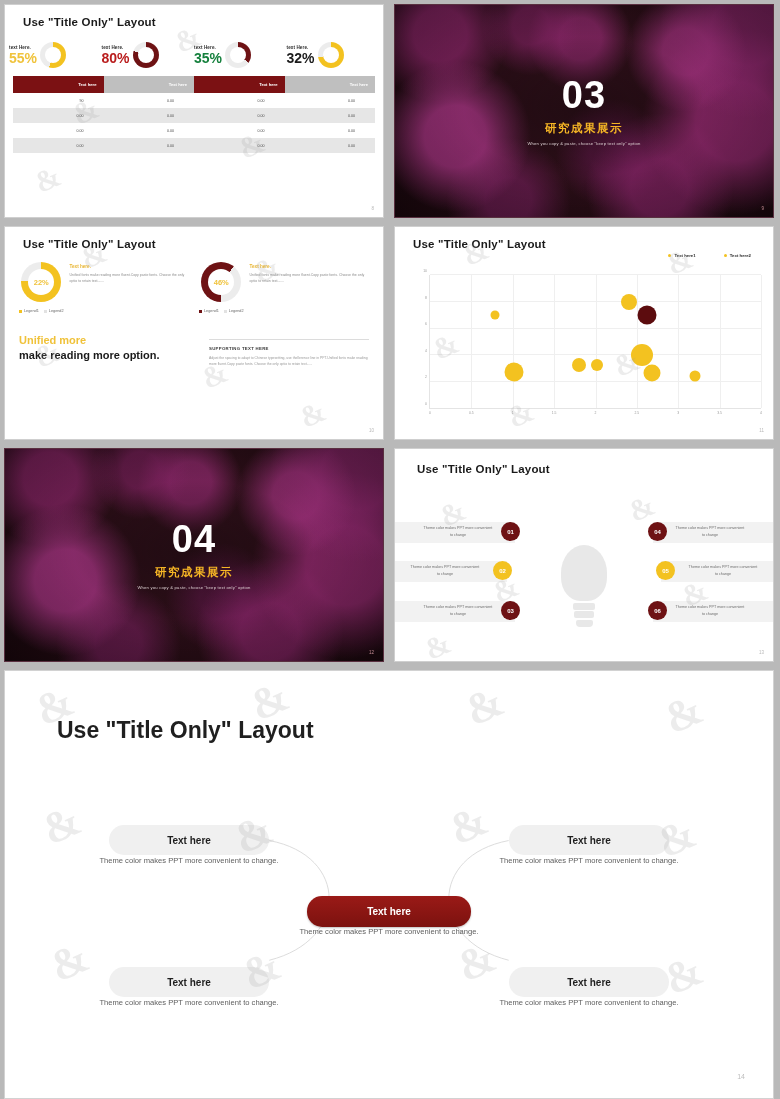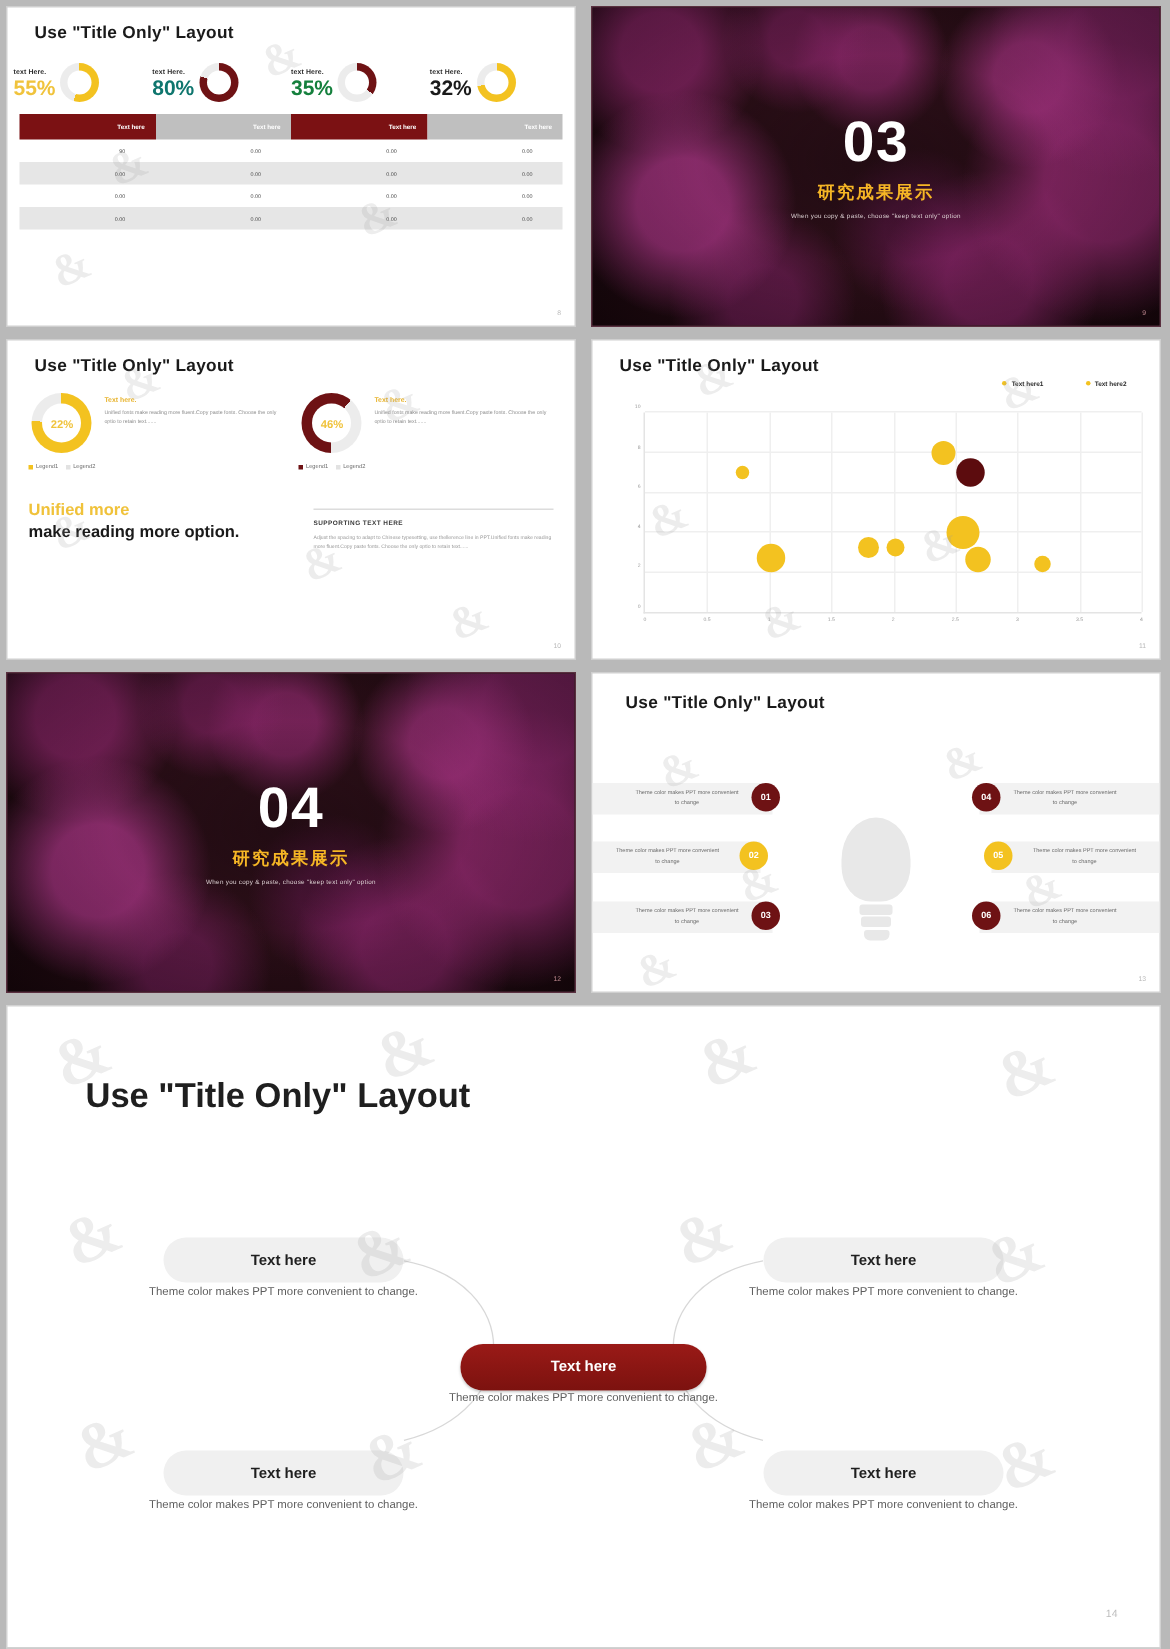--- a/index.html
+++ b/index.html
@@ -182,21 +182,21 @@
         <div class="kpi">
           <div class="kpi-txt">
             <span class="kpi-label">text Here.</span>
             <span class="kpi-val" style="color:#F0C33C">55%</span>
           </div>
           <div class="ring" style="background:conic-gradient(#F3C220 0 198deg,#ececec 198deg 360deg);"></div>
         </div>
         <div class="kpi">
           <div class="kpi-txt">
             <span class="kpi-label">text Here.</span>
-            <span class="kpi-val" style="color:#0f766e">80%</span>
+            <span class="kpi-val" style="color:#b91c1c">80%</span>
           </div>
           <div class="ring" style="background:conic-gradient(#6E1214 0 288deg,#ececec 288deg 360deg);"></div>
         </div>
         <div class="kpi">
           <div class="kpi-txt">
             <span class="kpi-label">text Here.</span>
             <span class="kpi-val" style="color:#15803d">35%</span>
           </div>
           <div class="ring" style="background:conic-gradient(#6E1214 0 126deg,#ececec 126deg 360deg);"></div>
         </div>

